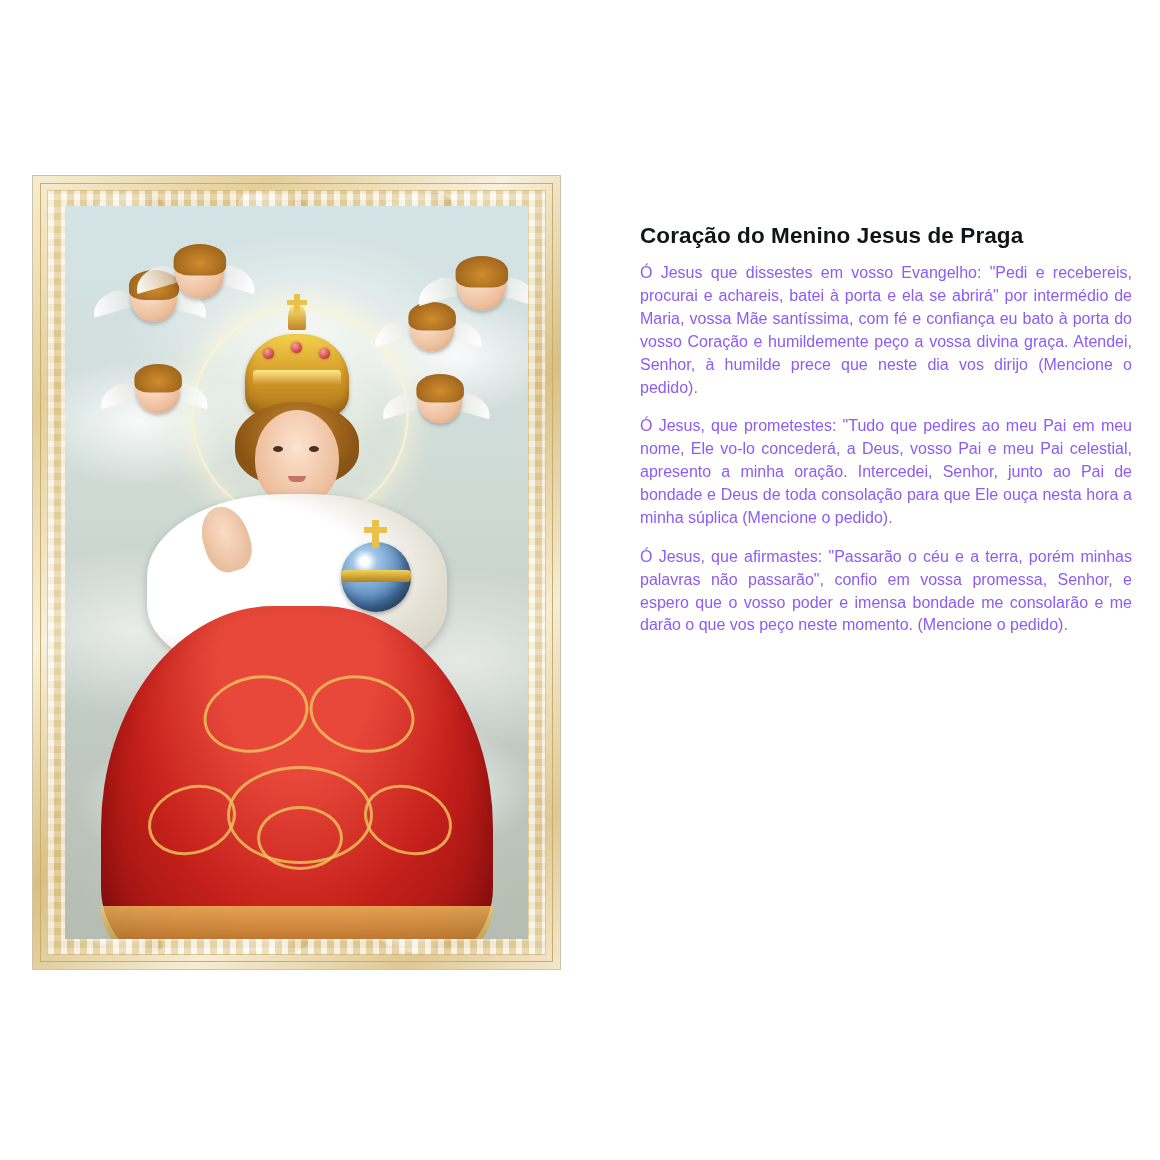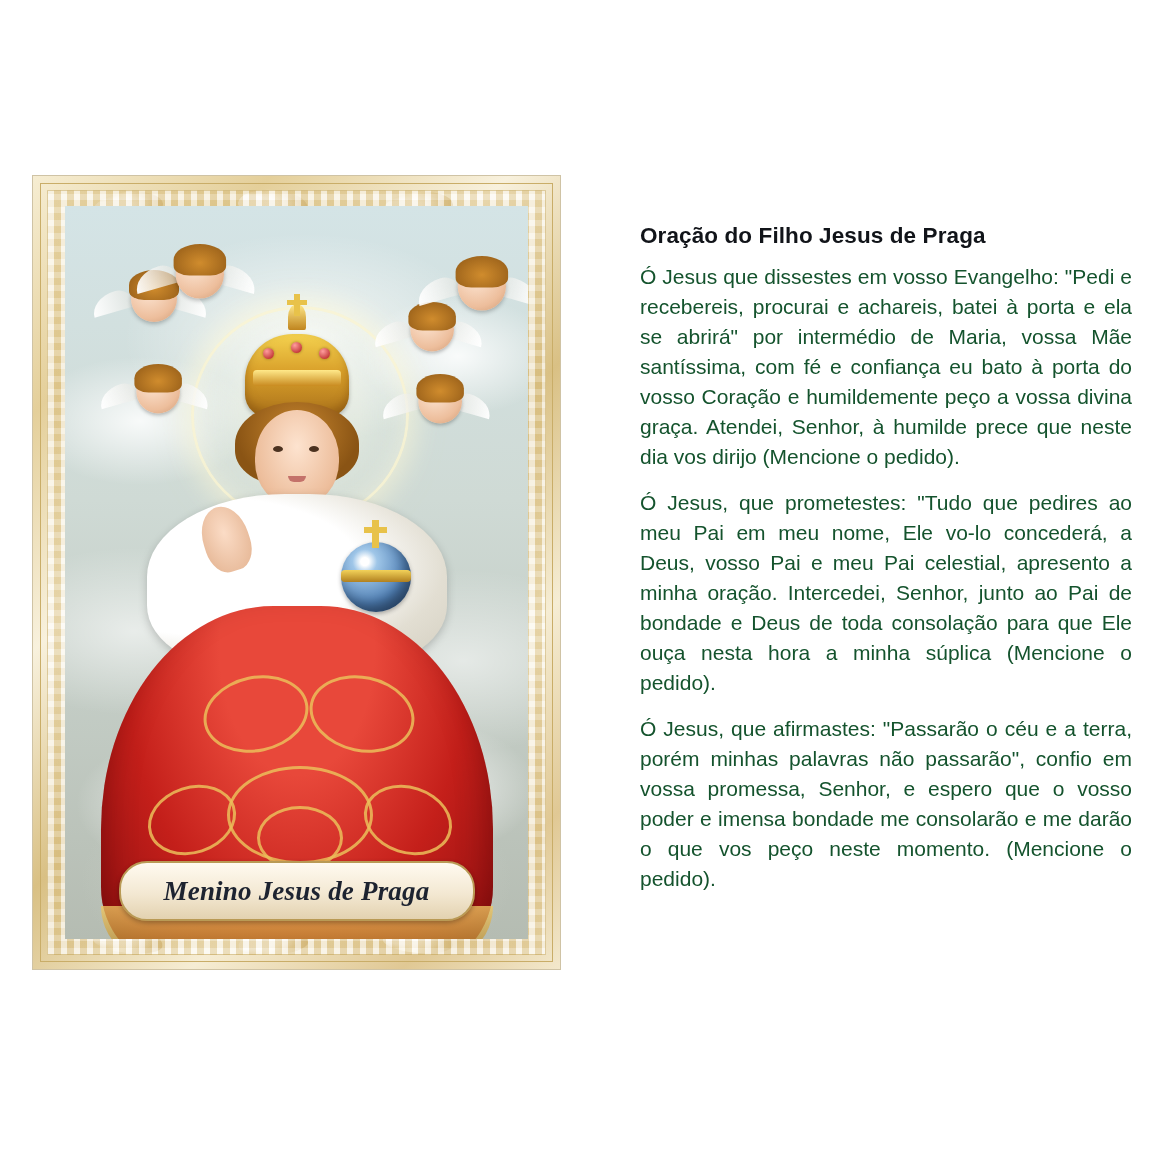--- a/index.html
+++ b/index.html
@@ -365,23 +365,23 @@
   .prayer h1 {
     margin: 0 0 12px 0;
     font-size: 22.5px;
     font-weight: bold;
     color: #111419;
     letter-spacing: .1px;
     line-height: 1.25;
   }
   .prayer p {
     margin: 0 0 16px 0;
-    font-size: 21px;
+    font-size: 16px;
     line-height: 1.43;
-    color: #14532d;
+    color: #8b5cf6;
     text-align: justify;
     text-justify: inter-word;
   }
   .prayer p:last-child { margin-bottom: 0; }
 </style>
 </head>
 <body>
 
 <div class="page">
 
@@ -468,26 +468,23 @@
         <div class="robe-orn ro1"></div>
         <div class="robe-orn ro2"></div>
         <div class="robe-orn ro3"></div>
         <div class="robe-orn ro4"></div>
         <div class="robe-orn ro5"></div>
         <div class="robe-orn ro6"></div>
         <div class="robe-hem"></div>
 
       </div>
 
-      <div class="banner">
-        <span>Menino Jesus de Praga</span>
-      </div>
     </div>
   </div>
 
   <div class="prayer">
-    <h1>Oração do Filho Jesus de Praga</h1>
+    <h1>Coração do Menino Jesus de Praga</h1>
     <p>Ó Jesus que dissestes em vosso Evangelho: "Pedi e recebereis, procurai e achareis, batei à porta e ela se abrirá" por intermédio de Maria, vossa Mãe santíssima, com fé e confiança eu bato à porta do vosso Coração e humildemente peço a vossa divina graça. Atendei, Senhor, à humilde prece que neste dia vos dirijo (Mencione o pedido).</p>
     <p>Ó Jesus, que prometestes: "Tudo que pedires ao meu Pai em meu nome, Ele vo-lo concederá, a Deus, vosso Pai e meu Pai celestial, apresento a minha oração. Intercedei, Senhor, junto ao Pai de bondade e Deus de toda consolação para que Ele ouça nesta hora a minha súplica (Mencione o pedido).</p>
     <p>Ó Jesus, que afirmastes: "Passarão o céu e a terra, porém minhas palavras não passarão", confio em vossa promessa, Senhor, e espero que o vosso poder e imensa bondade me consolarão e me darão o que vos peço neste momento. (Mencione o pedido).</p>
   </div>
 
 </div>
 
 </body></html>

